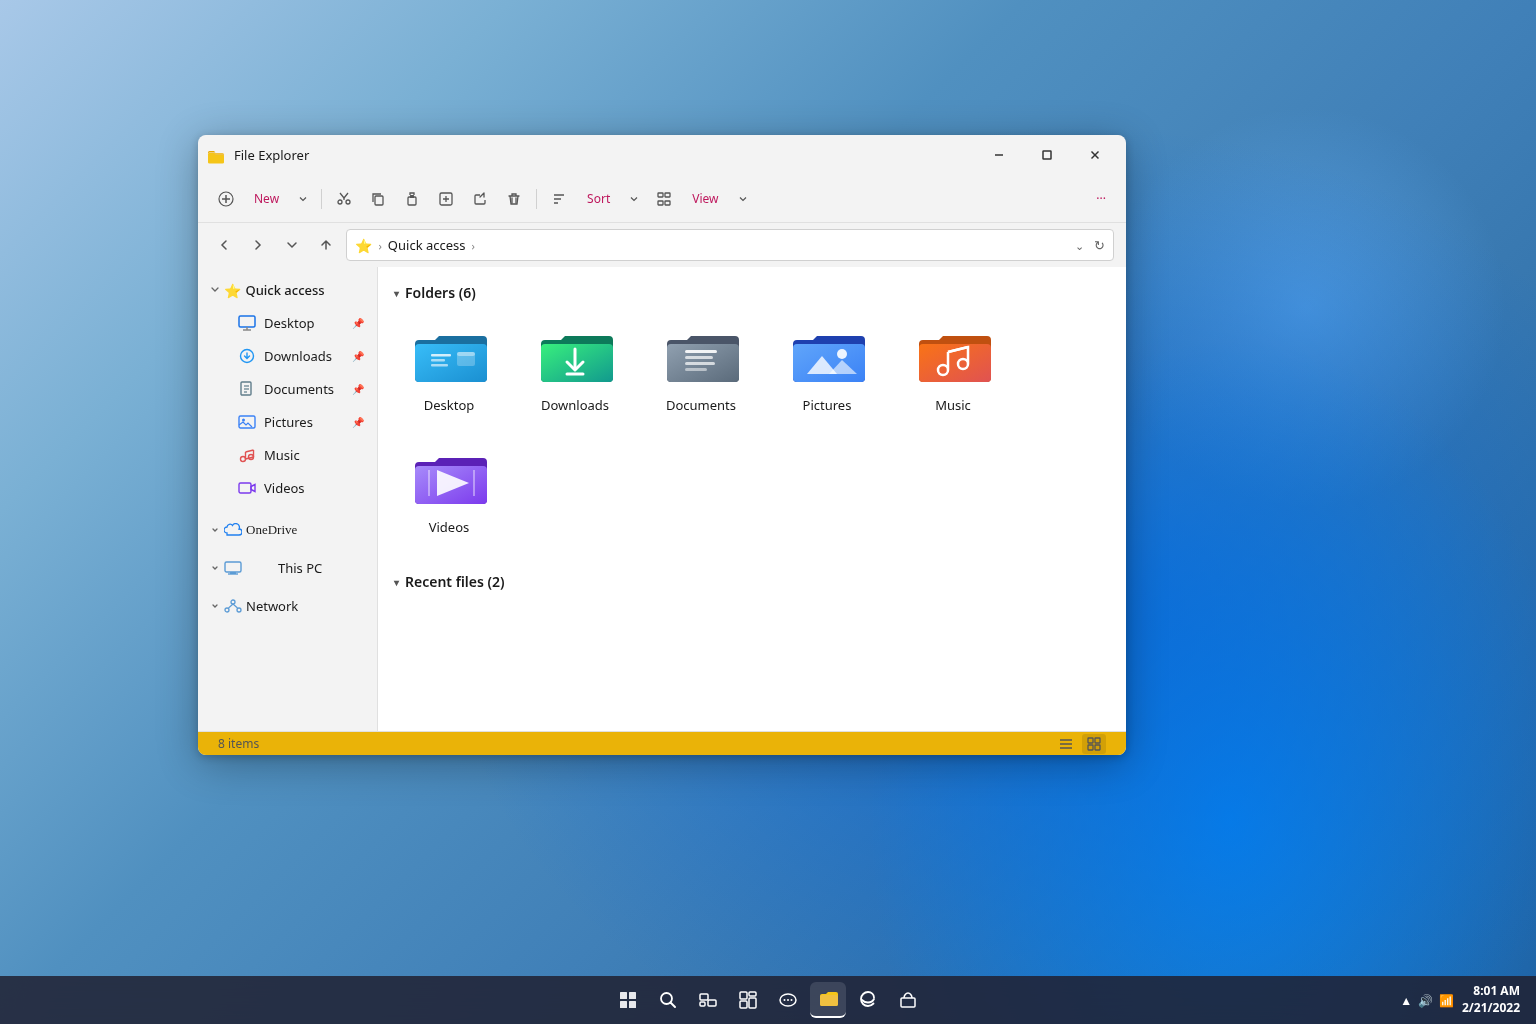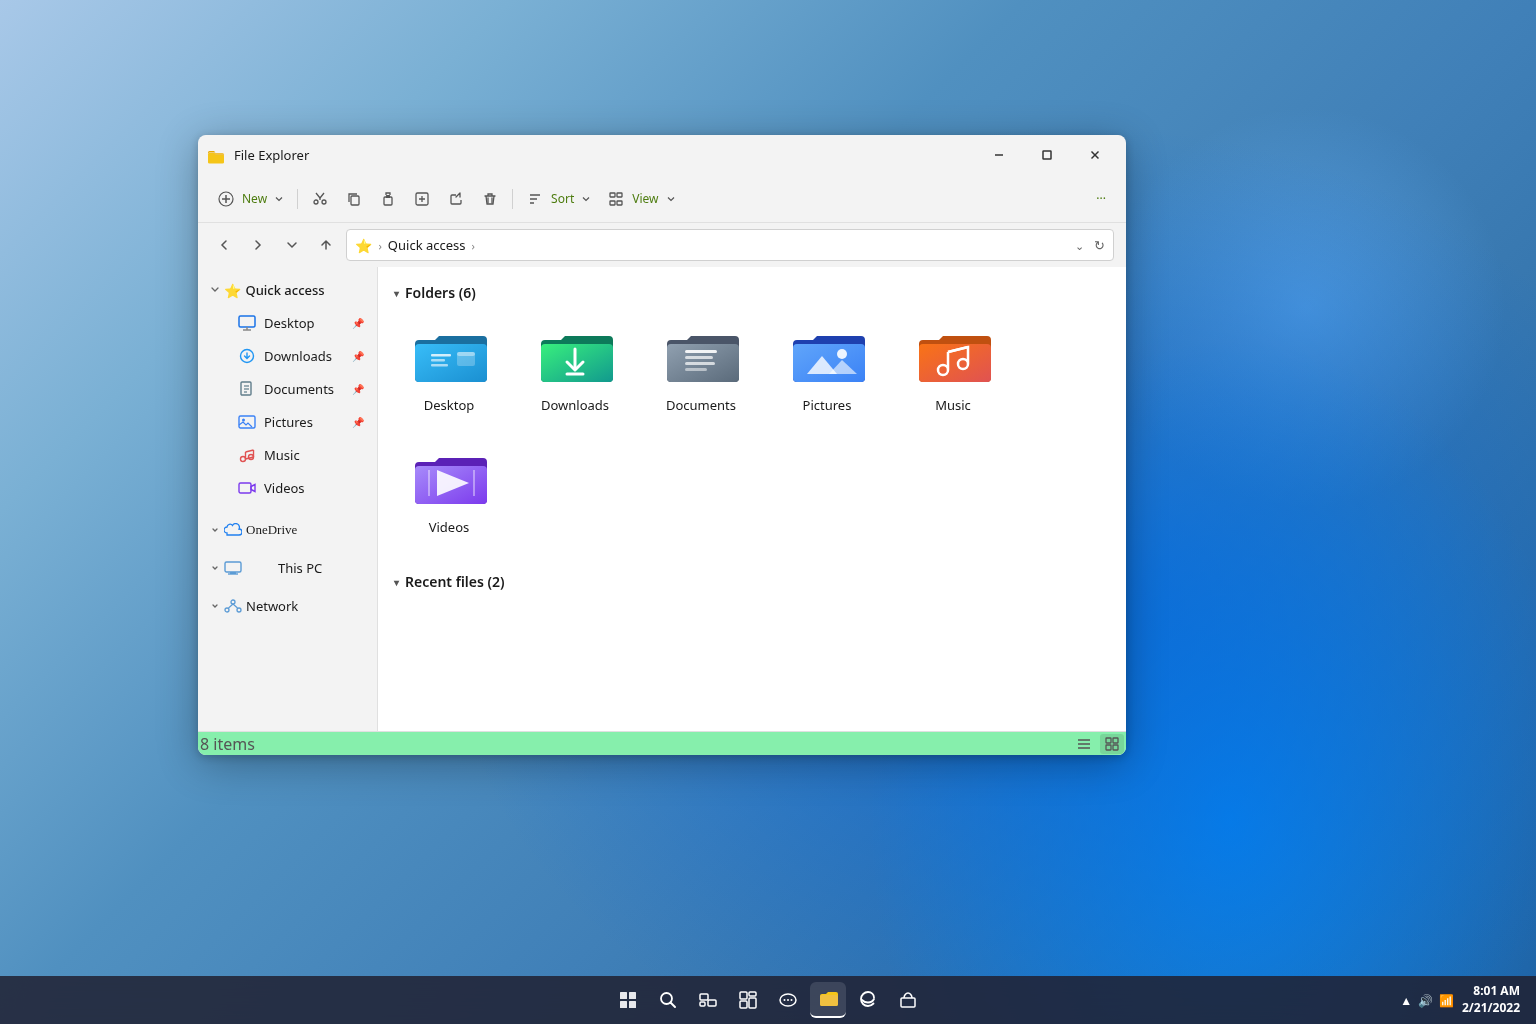--- a/index.html
+++ b/index.html
@@ -139,26 +139,26 @@
       padding: 0 12px;
       gap: 2px;
       border-bottom: 1px solid #e0e0e0;
       flex-shrink: 0;
     }
 
     .toolbar-btn {
       height: 32px;
       display: flex;
       align-items: center;
-      gap: 8px;
+      gap: 20px;
       padding: 0 8px;
       border-radius: 4px;
       cursor: pointer;
       font-size: 12px;
-      color: #4d7c0f;
+      color: #be185d;
     }
 
     .toolbar-separator {
       width: 1px;
       height: 20px;
       background: #d0d0d0;
       margin: 0 4px;
     }
 
     .toolbar-more {
@@ -359,26 +359,26 @@
 
     
     .folder-svg {
       width: 80px;
       height: 64px;
     }
 
     
     .status-bar {
       height: 24px;
-      background: #86efac;
+      background: #eab308;
       border-top: 1px solid #e0e0e0;
       display: flex;
       align-items: center;
-      padding: 0 2px;
-      font-size: 16px;
+      padding: 0 20px;
+      font-size: 12px;
       color: #555;
       flex-shrink: 0;
     }
 
     .status-bar-right {
       margin-left: auto;
       display: flex;
       gap: 4px;
     }
 

